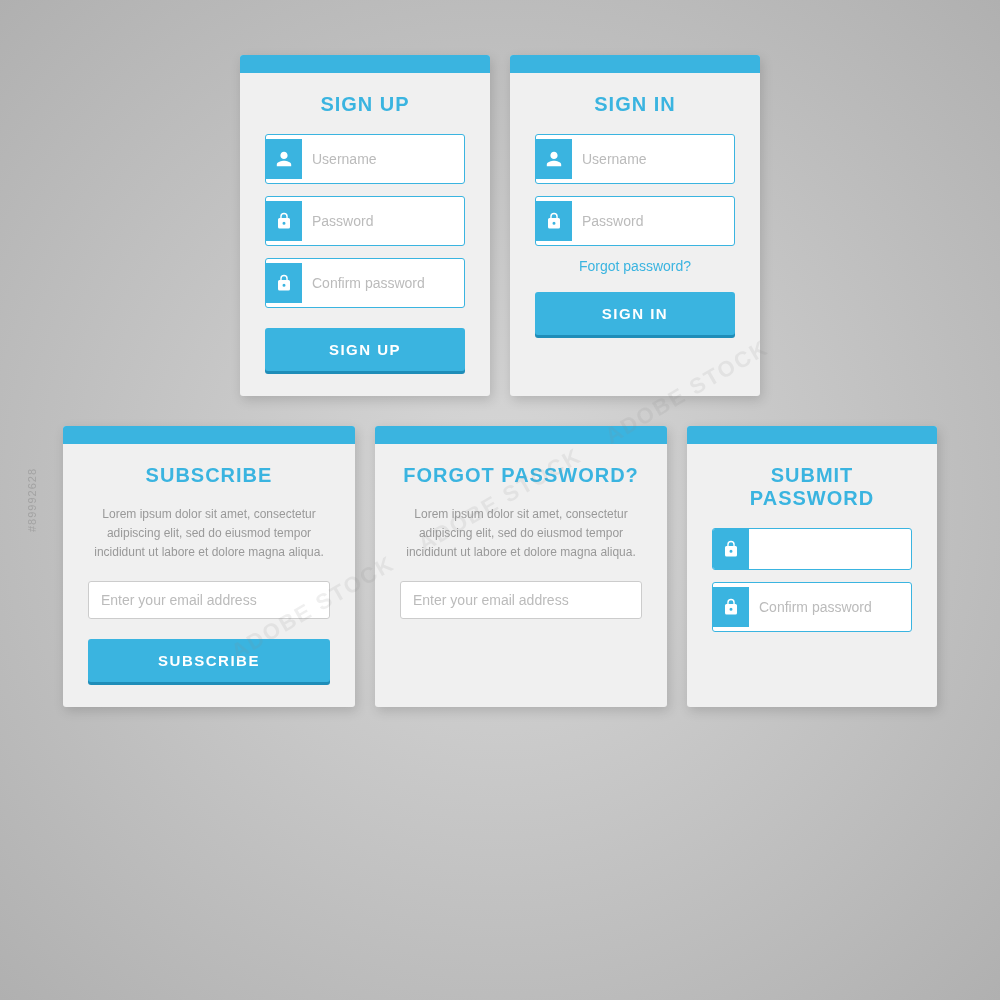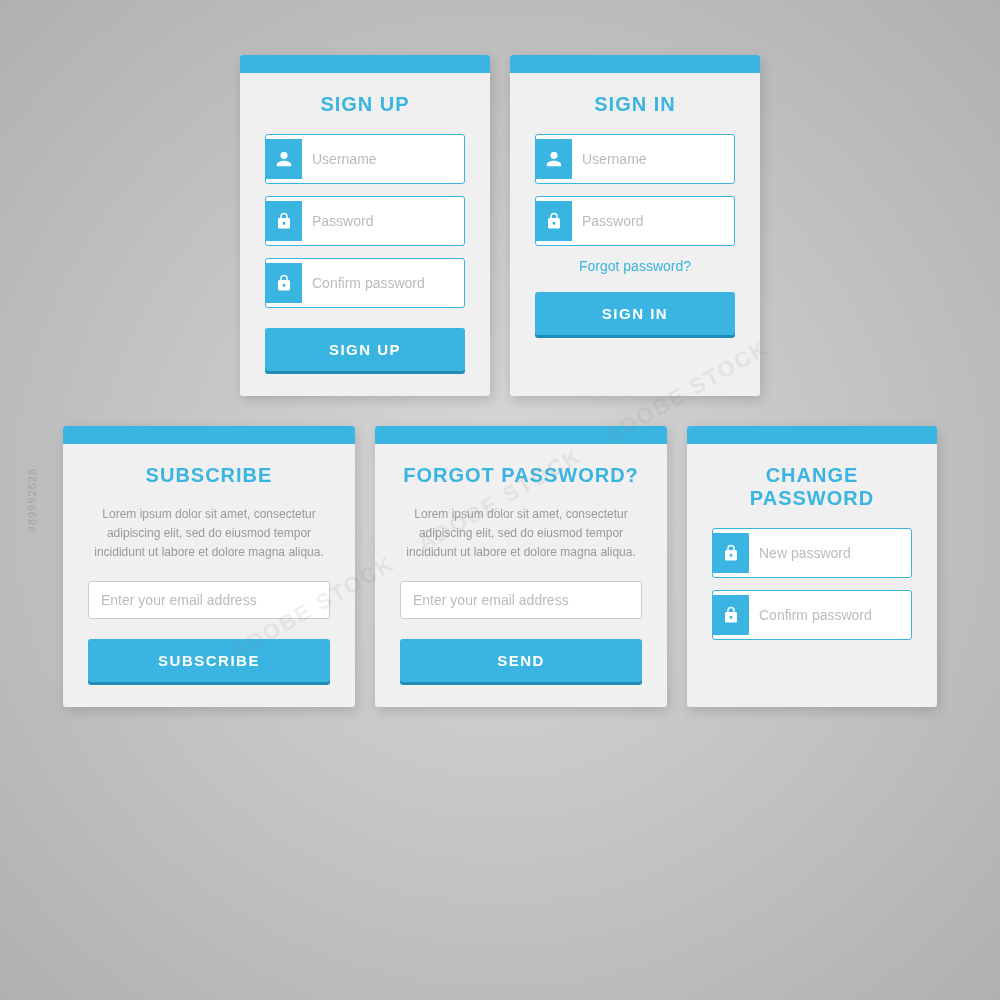--- a/index.html
+++ b/index.html
@@ -295,36 +295,34 @@
   <div class="card" style="width:292px;">
     <div class="card-header"></div>
     <div class="card-body">
       <div class="card-title">FORGOT PASSWORD?</div>
       <div class="desc-text">Lorem ipsum dolor sit amet, consectetur adipiscing elit, sed do eiusmod tempor incididunt ut labore et dolore magna aliqua.</div>
 
       <div class="simple-input-wrap">
         <input type="email" placeholder="Enter your email address" style="">
       </div>
 
-      <button class="btn-primary">SEND</button>
     </div>
   </div>
 
   <div class="card" style="width:250px;">
     <div class="card-header"></div>
     <div class="card-body">
-      <div class="card-title">CHANGE PASSWORD</div>
-
-      <div class="input-group">
-        <div class="input-icon">
-          <svg viewBox="0 0 24 24">
-              <path d="M18 8h-1V6A5 5 0 0 0 7 6v2H6a2 2 0 0 0-2 2v10a2 2 0 0 0 2 2h12a2 2 0 0 0 2-2V10a2 2 0 0 0-2-2zm-6 9a2 2 0 1 1 0-4 2 2 0 0 1 0 4zm3.1-9H8.9V6a3.1 3.1 0 0 1 6.2 0v2z"></path>
-            </svg>
-        </div>
-        <input type="password" placeholder="New password" style="">
+      <div class="card-title">SUBMIT PASSWORD</div>
+
+      <div class="input-group">
+        <div class="input-icon">
+          <svg viewBox="0 0 24 24">
+              <path d="M18 8h-1V6A5 5 0 0 0 7 6v2H6a2 2 0 0 0-2 2v10a2 2 0 0 0 2 2h12a2 2 0 0 0 2-2V10a2 2 0 0 0-2-2zm-6 9a2 2 0 1 1 0-4 2 2 0 0 1 0 4zm3.1-9H8.9V6a3.1 3.1 0 0 1 6.2 0v2z"></path>
+            </svg>
+        </div>
       </div>
 
       <div class="input-group">
         <div class="input-icon">
           <svg viewBox="0 0 24 24">
               <path d="M18 8h-1V6A5 5 0 0 0 7 6v2H6a2 2 0 0 0-2 2v10a2 2 0 0 0 2 2h12a2 2 0 0 0 2-2V10a2 2 0 0 0-2-2zm-6 9a2 2 0 1 1 0-4 2 2 0 0 1 0 4zm3.1-9H8.9V6a3.1 3.1 0 0 1 6.2 0v2z"></path>
             </svg>
         </div>
         <input type="password" placeholder="Confirm password" style="">
       </div>

